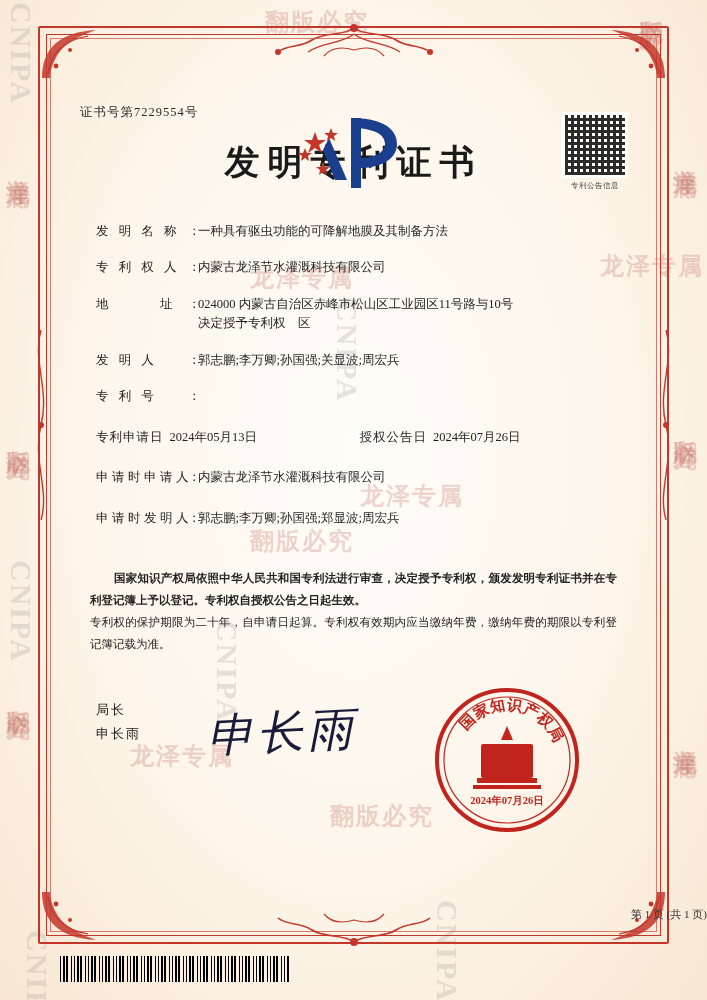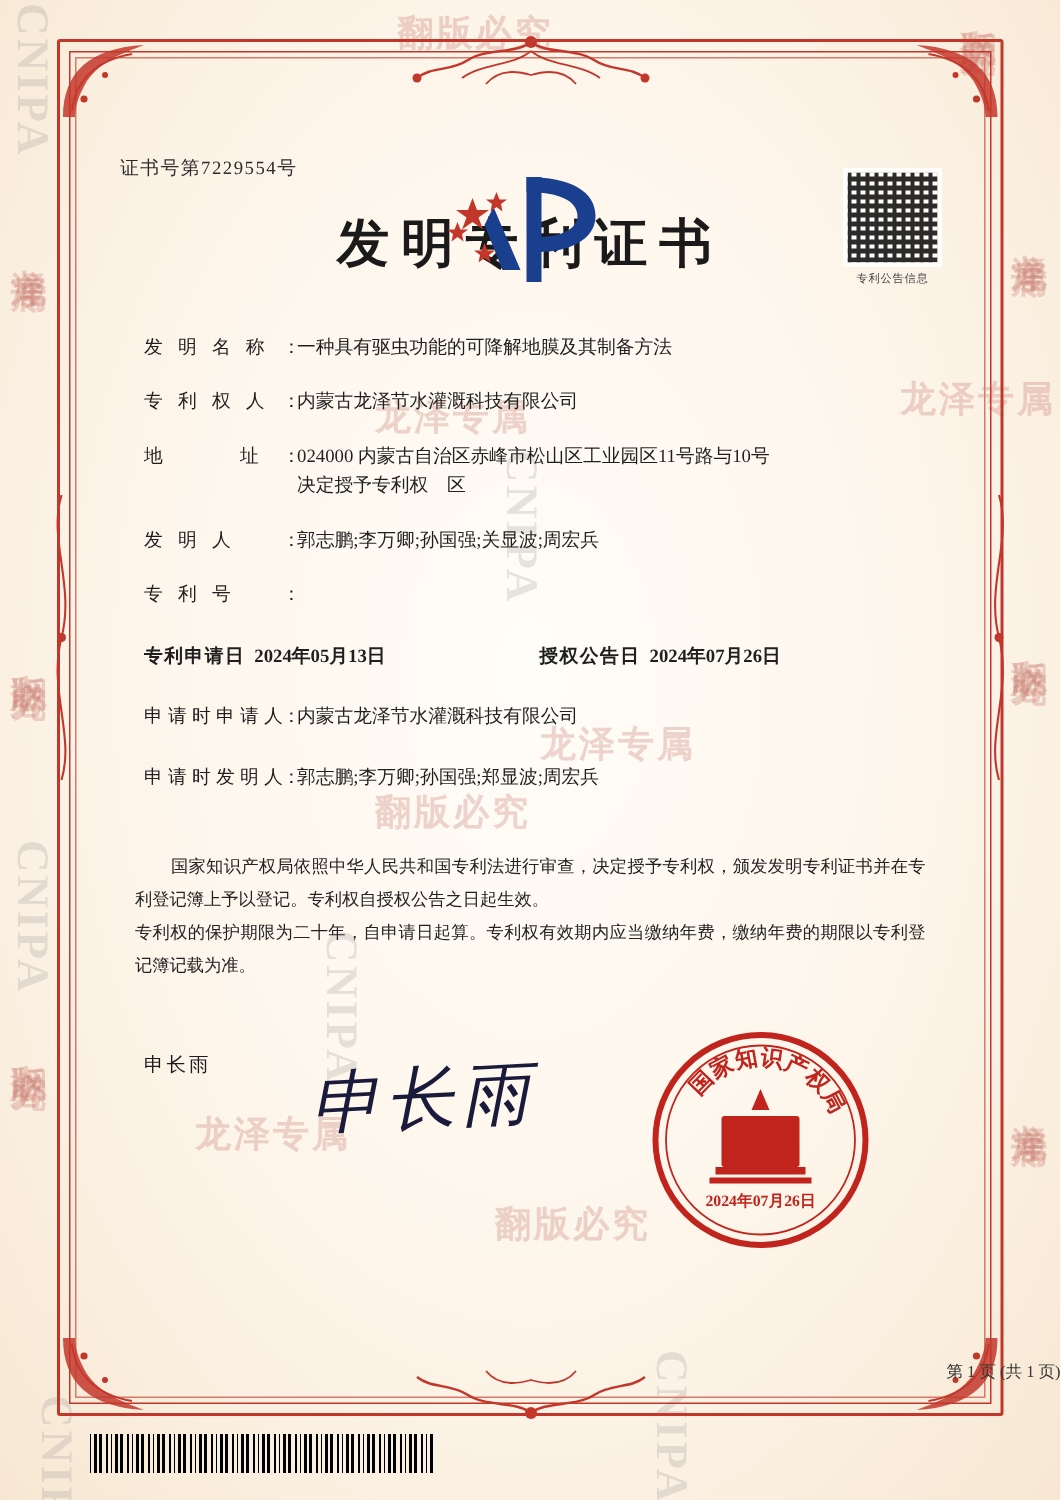--- a/index.html
+++ b/index.html
@@ -180,21 +180,20 @@
 
   .row.dual .value {
     display: flex;
   }
   .half-a { flex: 0 0 250px; }
   .half-lbl { letter-spacing: 1px; }
 
   .row2col {
     display: flex;
     margin-bottom: 12px;
-    font-weight: bold;
   }
   .col {
     display: flex;
     flex: 1 1 50%;
   }
   .col .lbl {
     white-space: nowrap;
     letter-spacing: 1px;
   }
   .col .val {
@@ -203,21 +202,21 @@
 
   .statement {
     margin-top: 40px;
     padding: 0 28px;
     font-size: 11.5px;
     line-height: 1.9;
     color: #222;
     text-align: justify;
   }
   .statement p { margin: 0; }
-  .statement .indent { text-indent: 24px; }
+  .statement .indent { text-indent: 24px; font-weight: bold; }
 
   .sign-area {
     position: relative;
     margin-top: 42px;
     height: 130px;
     padding-left: 34px;
   }
   .sign-label {
     font-size: 13px;
     line-height: 1.9;
@@ -457,20 +456,21 @@
 
     </div>
 
     <div class="statement">
       <p class="indent">国家知识产权局依照中华人民共和国专利法进行审查，决定授予专利权，颁发发明专利证书并在专利登记簿上予以登记。专利权自授权公告之日起生效。</p>
       <p>专利权的保护期限为二十年，自申请日起算。专利权有效期内应当缴纳年费，缴纳年费的期限以专利登记簿记载为准。</p>
     </div>
 
     <div class="sign-area">
       <div class="sign-label">
+        <div>局长</div>
         <div>申长雨</div>
       </div>
 
       <div class="handwrite">申长雨</div>
 
       <div class="seal">
         <svg viewBox="0 0 148 148" width="148" height="148">
           <circle cx="74" cy="74" r="70" fill="none" stroke="#c0241c" stroke-width="4"></circle>
           <circle cx="74" cy="74" r="63" fill="none" stroke="#c0241c" stroke-width="1.2"></circle>
           <g fill="#c0241c">

